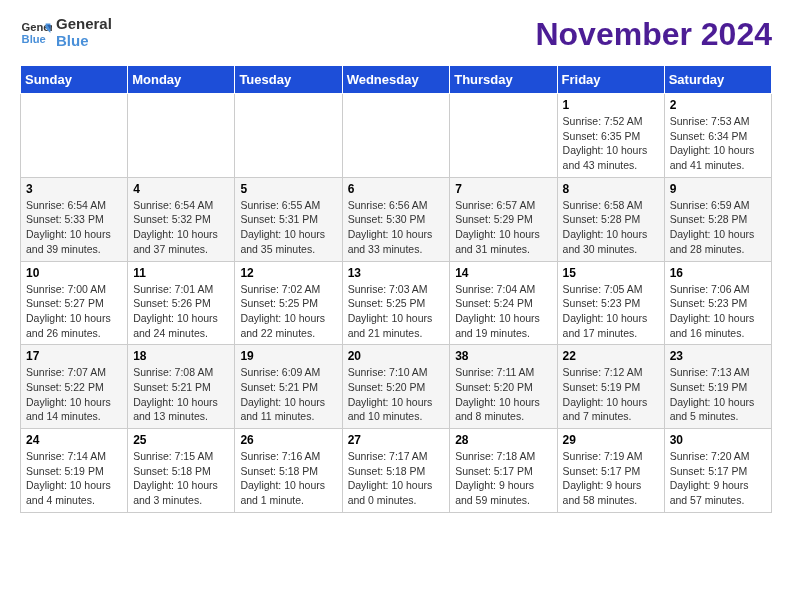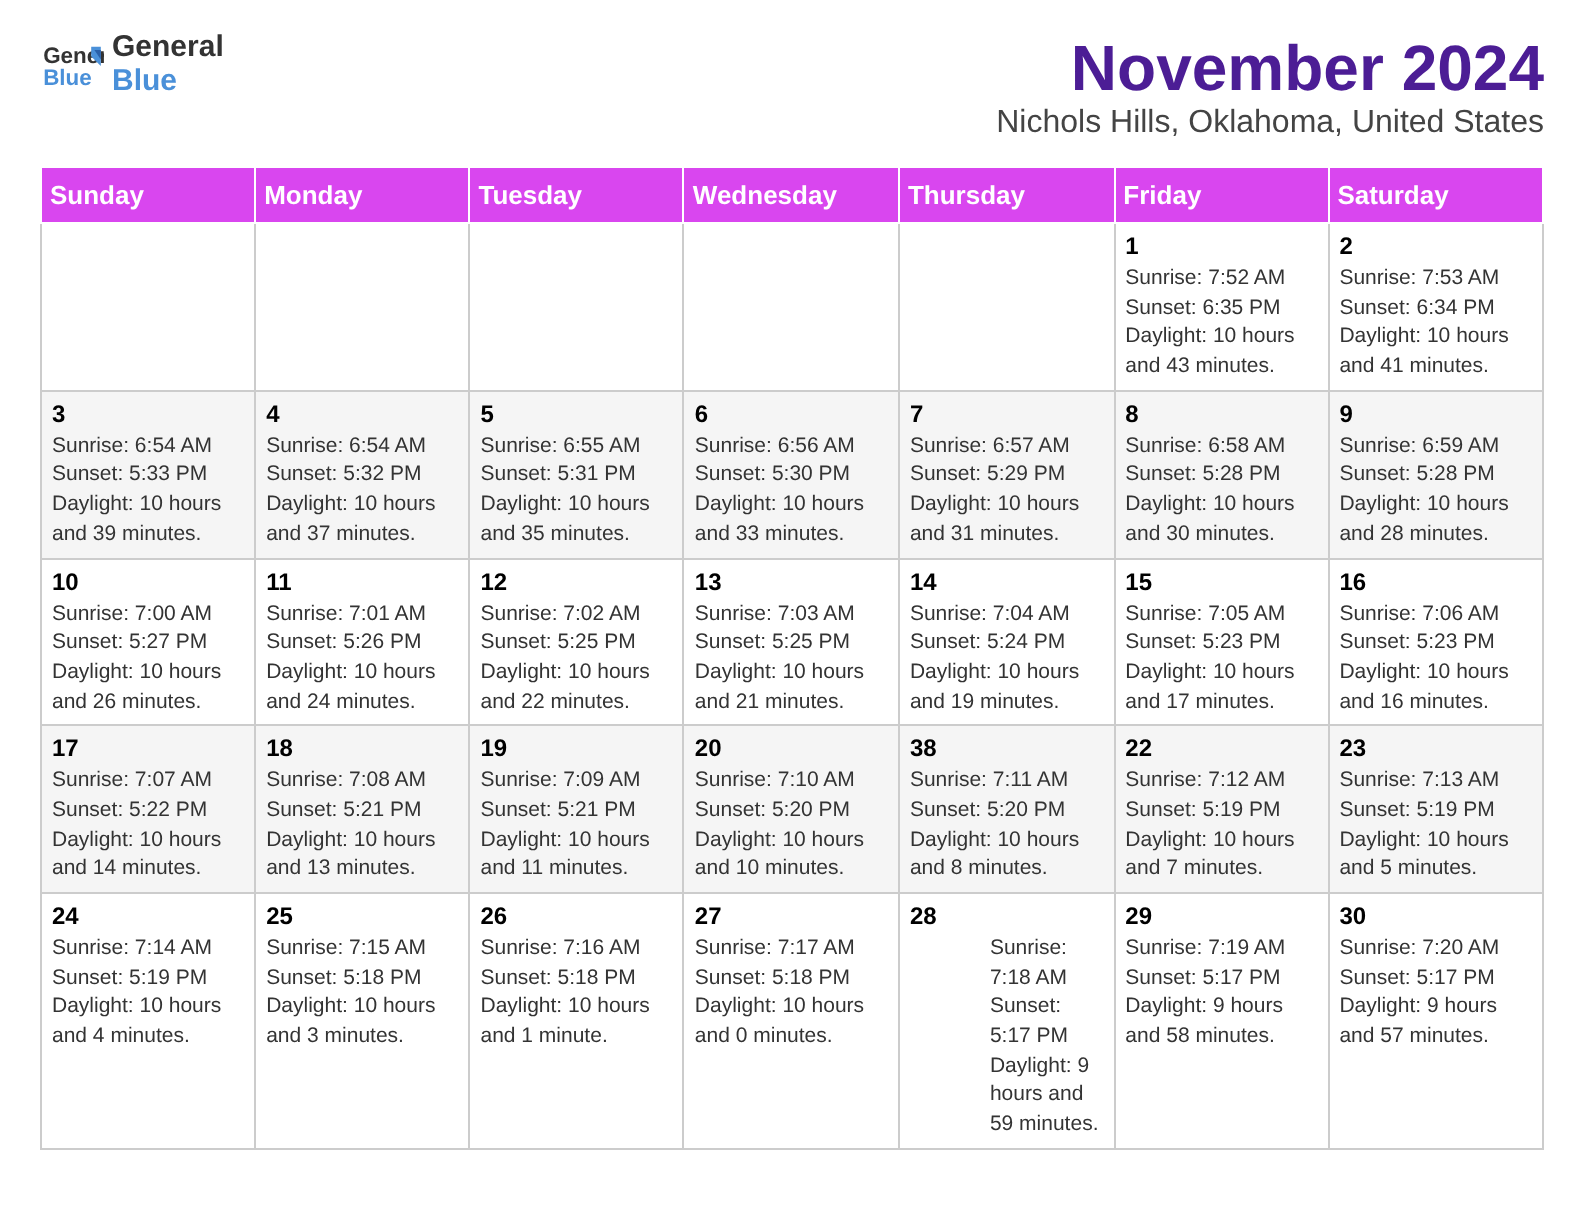--- a/index.html
+++ b/index.html
@@ -36,21 +36,21 @@
     .location-title {
       font-size: 16px;
       color: #444;
     }
     .calendar {
       width: 100%;
       border-collapse: collapse;
       font-size: 11px;
     }
     .calendar th {
-      background: #d946ef;
+      background: #1d4ed8;
       color: #fff;
       padding: 6px 4px;
       text-align: left;
       font-size: 13px;
       font-weight: bold;
       border: 1px solid #fff;
     }
     .calendar td {
       border: 1px solid #ccc;
       vertical-align: top;
@@ -87,21 +87,20 @@
       <polygon points="32,8 38,8 38,20 32,14" fill="#4a90d9"></polygon>
       <polygon points="34,10 38,10 38,16" fill="#2a60a9"></polygon>
     </svg>
     <div>
       <div style="font-size:15px;font-weight:bold;color:#333;line-height:1.1;">General</div>
       <div style="font-size:15px;font-weight:bold;color:#4a90d9;line-height:1.1;">Blue</div>
     </div>
   </div>
   <div class="title-area">
     <div class="month-title">November 2024</div>
-    <div class="location-title">Nichols Hills, Oklahoma, United States</div>
   </div>
 </div>
 
 <table class="calendar">
   <thead>
     <tr>
     <th>Sunday</th>
         <th>Monday</th>
         <th>Tuesday</th>
         <th>Wednesday</th>
@@ -226,21 +225,21 @@
 Daylight: 10 hours and 14 minutes.</div>
         </td>
         <td>
           <div class="day-number">18</div>
           <div class="day-info" style="white-space: pre-line;">Sunrise: 7:08 AM
 Sunset: 5:21 PM
 Daylight: 10 hours and 13 minutes.</div>
         </td>
         <td>
           <div class="day-number">19</div>
-          <div class="day-info" style="white-space: pre-line;">Sunrise: 7:09 AM
+          <div class="day-info" style="white-space: pre-line;">Sunrise: 6:09 AM
 Sunset: 5:21 PM
 Daylight: 10 hours and 11 minutes.</div>
         </td>
         <td>
           <div class="day-number">20</div>
           <div class="day-info" style="white-space: pre-line;">Sunrise: 7:10 AM
 Sunset: 5:20 PM
 Daylight: 10 hours and 10 minutes.</div>
         </td>
         <td>
@@ -282,21 +281,21 @@
 Daylight: 10 hours and 1 minute.</div>
         </td>
         <td>
           <div class="day-number">27</div>
           <div class="day-info" style="white-space: pre-line;">Sunrise: 7:17 AM
 Sunset: 5:18 PM
 Daylight: 10 hours and 0 minutes.</div>
         </td>
         <td>
           <div class="day-number">28</div>
-          <div class="day-info" style="white-space: pre-line; margin-left: 40px;">Sunrise: 7:18 AM
+          <div class="day-info" style="white-space: pre-line;">Sunrise: 7:18 AM
 Sunset: 5:17 PM
 Daylight: 9 hours and 59 minutes.</div>
         </td>
         <td>
           <div class="day-number">29</div>
           <div class="day-info" style="white-space: pre-line;">Sunrise: 7:19 AM
 Sunset: 5:17 PM
 Daylight: 9 hours and 58 minutes.</div>
         </td>
         <td>

